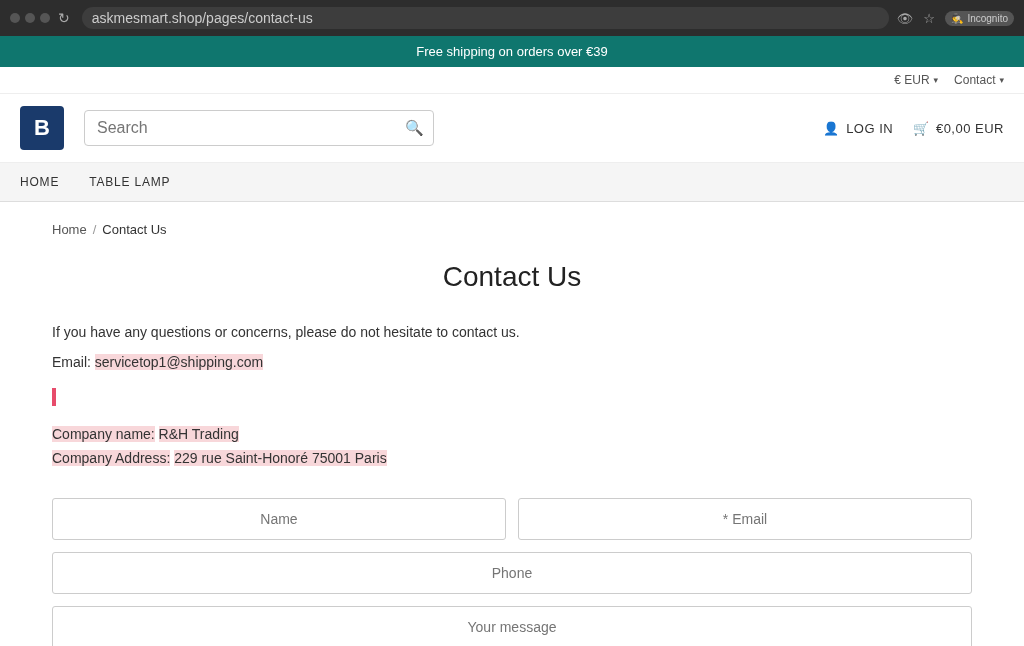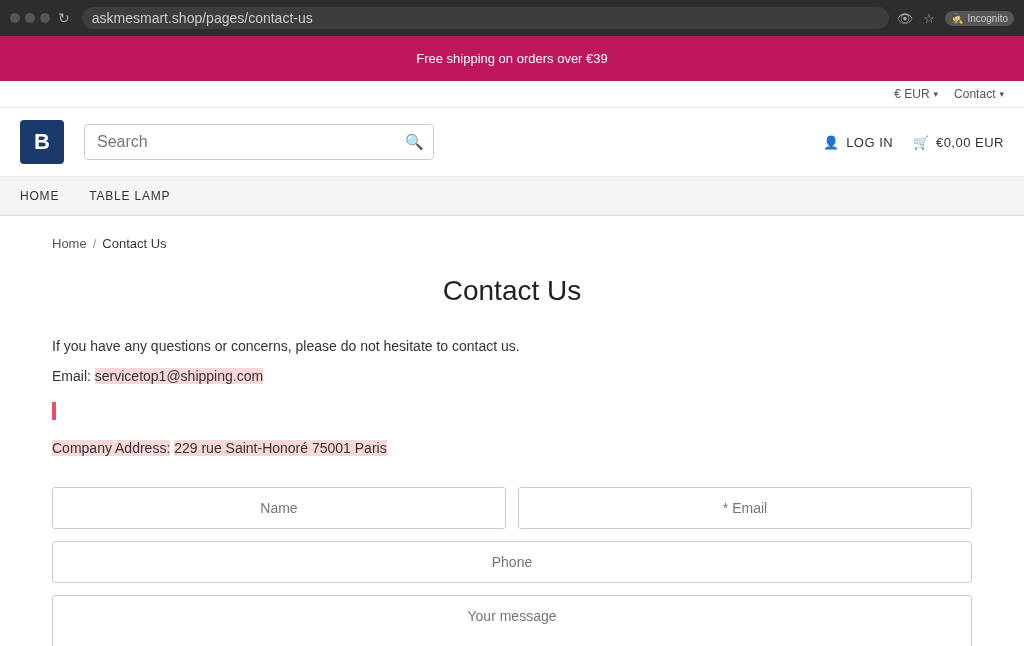--- a/index.html
+++ b/index.html
@@ -9,21 +9,21 @@
     .browser-chrome { background: #2d2d2d; height: 36px; display: flex; align-items: center; padding: 0 10px; gap: 8px; }
     .browser-dots { display: flex; gap: 5px; }
     .browser-dot { width: 10px; height: 10px; border-radius: 50%; background: #555; }
     .browser-reload { color: #aaa; font-size: 14px; margin-right: 4px; }
     .browser-url-bar { flex: 1; background: #3d3d3d; border-radius: 12px; height: 22px; display: flex; align-items: center; padding: 0 10px; }
     .browser-url { color: #ccc; font-size: 14px; }
     .browser-icons { display: flex; gap: 10px; align-items: center; color: #aaa; font-size: 13px; }
     .incognito-badge { background: #555; color: #ccc; font-size: 10px; padding: 2px 6px; border-radius: 10px; display: flex; align-items: center; gap: 4px; }
 
     
-    .shipping-banner { background: #be185d; color: white; text-align: center; padding: 15px; font-size: 13px; }
+    .shipping-banner { background: #0f766e; color: white; text-align: center; padding: 8px; font-size: 13px; }
 
     
     .utility-bar { display: flex; justify-content: flex-end; align-items: center; padding: 6px 20px; font-size: 12px; color: #555; gap: 16px; background: #fff; border-bottom: 1px solid #eee; }
     .utility-item { display: flex; align-items: center; gap: 4px; cursor: pointer; }
     .chevron { font-size: 9px; }
 
     
     .header { display: flex; align-items: center; padding: 12px 20px; background: #fff; border-bottom: 1px solid #eee; gap: 20px; }
     .logo-box { background: #1a3a6b; color: white; font-size: 22px; font-weight: bold; width: 44px; height: 44px; display: flex; align-items: center; justify-content: center; border-radius: 4px; flex-shrink: 0; }
     .search-bar { flex: 1; max-width: 350px; position: relative; }
@@ -141,20 +141,24 @@
     <p>If you have any questions or concerns, please do not hesitate to contact us.</p>
     <p>
       <span>Email:</span>
       <span class="highlight">servicetop1@shipping.com</span>
     </p>
     <div>
       <span class="pink-bar"></span>
     </div>
     <div class="company-info">
       <p>
+        <span class="highlight">Company name:</span>
+        <span class="highlight">R&amp;H Trading</span>
+      </p>
+      <p>
         <span class="highlight">Company Address:</span>
         <span class="highlight">229 rue Saint-Honoré 75001 Paris</span>
       </p>
     </div>
   </div>
 
   <div class="contact-form">
     <div class="form-row">
       <div class="form-field">
         <input type="text" placeholder="Name" style="">

